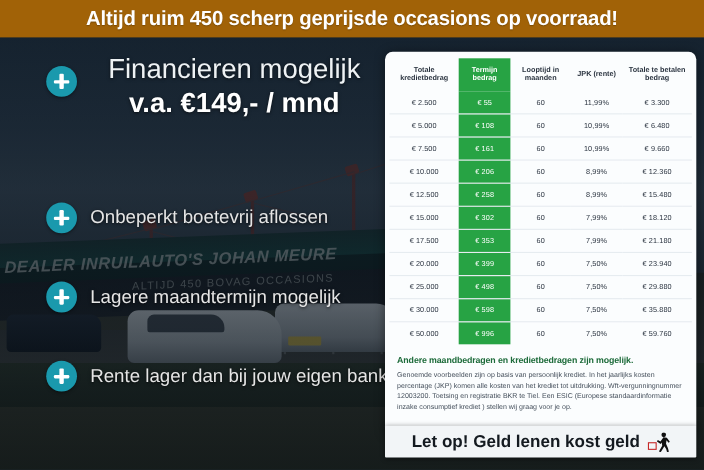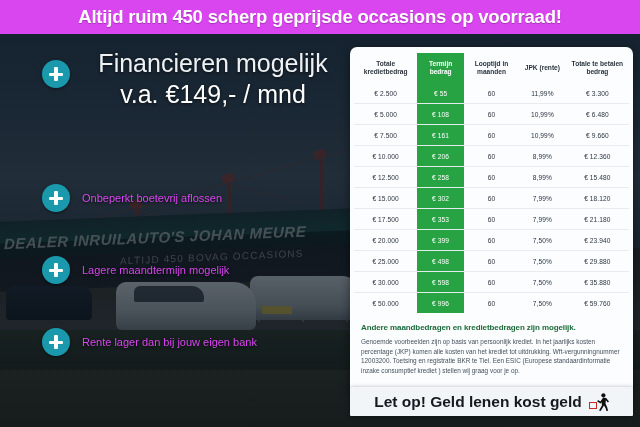--- a/index.html
+++ b/index.html
@@ -53,33 +53,33 @@
   .plate{position:absolute;left:262px;top:306px;width:30px;height:8px;background:#e4c64a;border-radius:1px;}
   .fence{position:absolute;left:150px;top:300px;width:260px;height:2px;background:rgba(200,205,205,.45);}
   .fence-p{position:absolute;width:2px;height:22px;background:rgba(190,196,196,.4);top:300px;}
   .hedge{position:absolute;left:0;top:330px;width:640px;height:40px;
         background:linear-gradient(180deg,#2f3a22 0%,#222a18 100%);opacity:.9;}
   .shade{position:absolute;left:0;top:0;width:640px;height:427px;
         background:linear-gradient(180deg,rgba(14,26,38,.80) 0%,rgba(14,26,38,.58) 40%,rgba(10,18,26,.72) 100%);}
 
   
   .banner{position:absolute;left:0;top:0;width:640px;height:34px;
-        background:#d946ef;display:flex;align-items:center;justify-content:center;}
+        background:#a16207;display:flex;align-items:center;justify-content:center;}
   .banner h1{margin:0;color:#ffffff;font-size:18.5px;font-weight:bold;
         letter-spacing:-.2px;text-shadow:0 1px 1px rgba(0,0,0,.25);white-space:nowrap;}
 
   
   .left{position:absolute;left:0;top:34px;width:348px;height:393px;margin-left:12px;}
   .headline{position:absolute;left:56px;top:14px;width:290px;text-align:center;}
   .headline .l1{color:#eef2f4;font-size:25px;line-height:30px;white-space:nowrap;
         text-shadow:0 1px 3px rgba(0,0,0,.6);}
-  .headline .l2{color:#ffffff;font-size:25px;line-height:32px;font-weight:normal;white-space:nowrap;
+  .headline .l2{color:#ffffff;font-size:25px;line-height:32px;font-weight:bold;white-space:nowrap;
         text-shadow:0 1px 3px rgba(0,0,0,.6);}
   .bullet{position:absolute;left:30px;display:flex;align-items:center;gap:12px;}
-  .bullet .txt{color:#d946ef;font-size:11px;white-space:nowrap;
+  .bullet .txt{color:#e5e5e5;font-size:17px;white-space:nowrap;
         text-shadow:0 1px 3px rgba(0,0,0,.75);}
   .pico{width:28px;height:28px;border-radius:50%;background:#1a99ad;
         flex:0 0 28px;position:relative;box-shadow:0 1px 3px rgba(0,0,0,.45);}
   .pico:before,.pico:after{content:"";position:absolute;background:#fff;border-radius:1px;}
   .pico:before{left:7px;top:12.5px;width:14px;height:3.5px;}
   .pico:after{left:12.25px;top:7px;width:3.5px;height:14px;}
   .b0{top:26px;}
   .b1{top:150px;}
   .b2{top:222px;}
   .b3{top:294px;}

